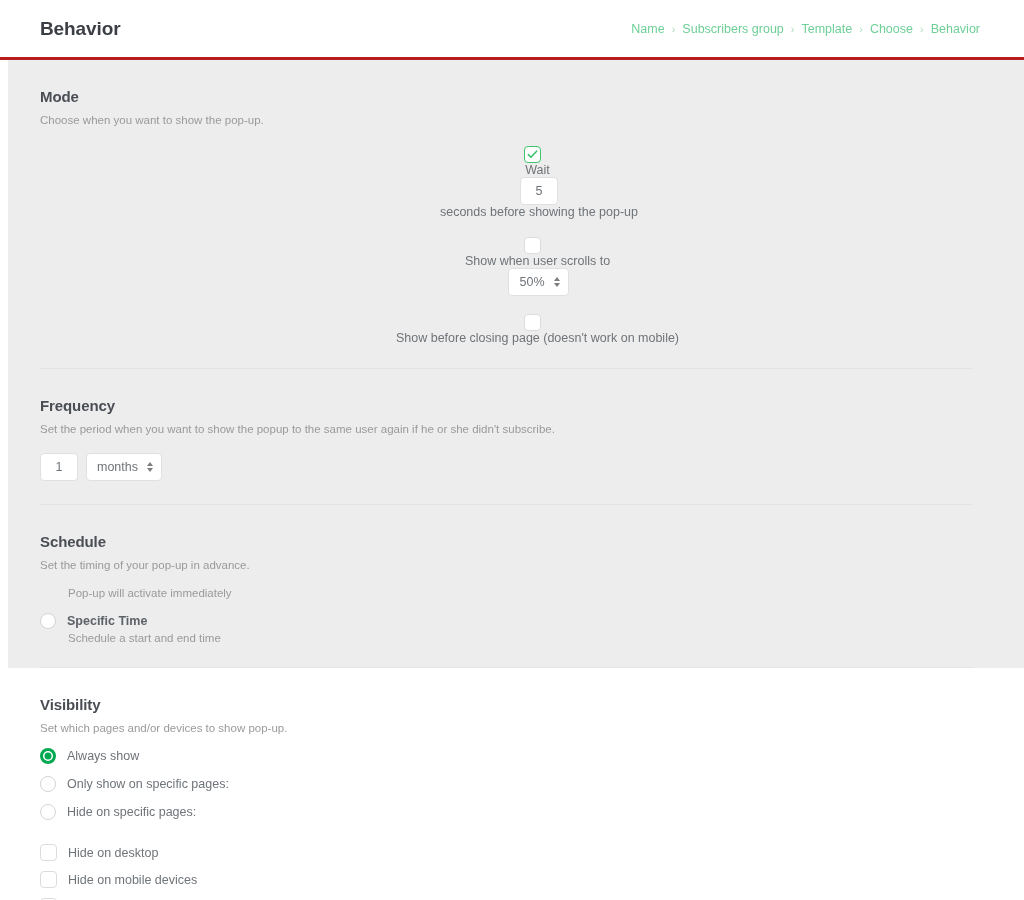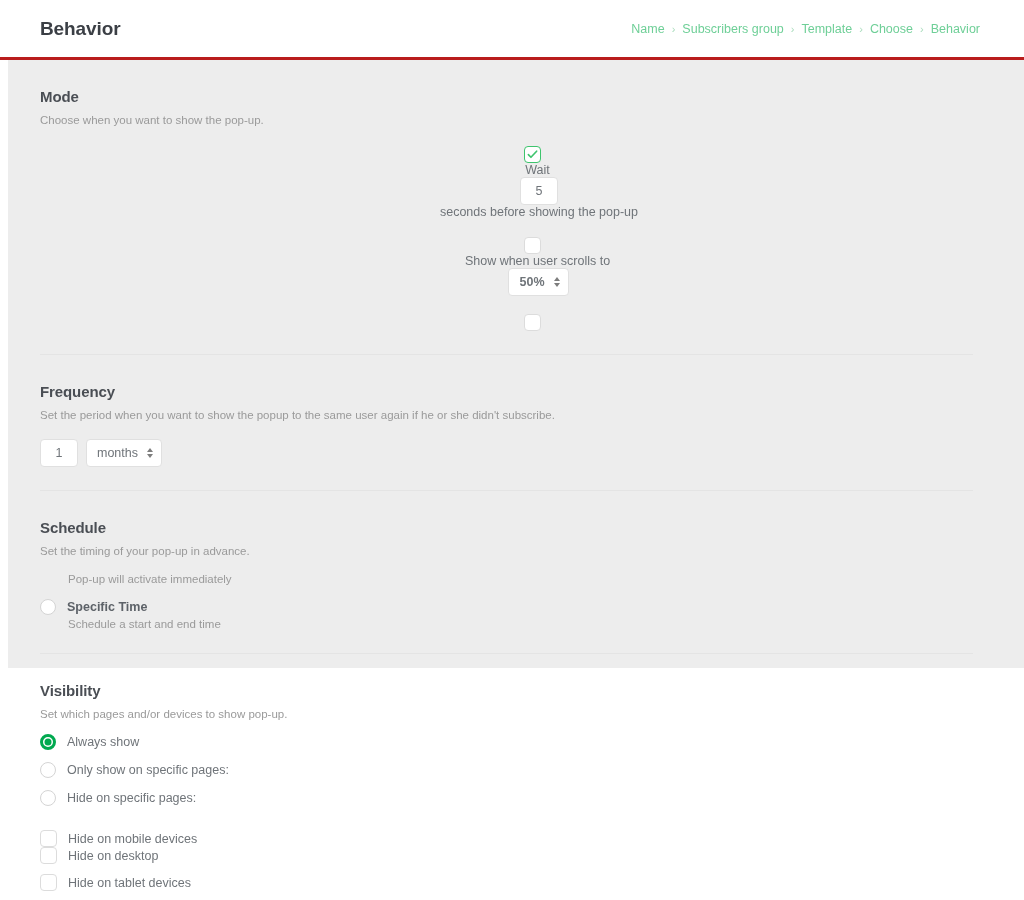--- a/index.html
+++ b/index.html
@@ -306,33 +306,34 @@
           <span class="row-label">Wait</span>
           <input class="txt-input wait" type="text" value="5" style="">
           <span class="row-label after-input">seconds before showing the pop-up</span>
         </div>
 
         <div class="opt-row">
           <span class="checkbox">
             
           </span>
           <span class="row-label">Show when user scrolls to</span>
-          <span class="select-box" style="margin-left:13px;font-weight:bold;">
+          <span class="select-box" style="margin-left:13px;">
             <span class="sel-val">50%</span>
             <span class="spinner">
               <span class="up"></span>
                 <span class="down"></span>
             </span>
           </span>
         </div>
 
         <div class="opt-row">
           <span class="checkbox">
             
           </span>
+          <span class="row-label">Show before closing page (doesn't work on mobile)</span>
         </div>
       </section>
 
       <section class="section with-rule">
         <h2 class="section-title">Frequency</h2>
         <p class="section-desc">Set the period when you want to show the popup to the same user again if he or she didn't subscribe.</p>
 
         <div class="freq-row">
           <input class="txt-input" type="text" value="1" style="">
           <span class="select-box">
@@ -373,36 +374,36 @@
         <div class="vis-row">
           <span class="radio"></span>
           <span class="vis-label">Only show on specific pages:</span>
         </div>
         <div class="vis-row">
           <span class="radio"></span>
           <span class="vis-label">Hide on specific pages:</span>
         </div>
 
         <div class="dev-group">
-          <div class="dev-row">
-            <span class="checkbox">
-              
-            </span>
-            <span class="dev-label">Hide on mobile devices</span>
-          </div>
           <div class="dev-row first">
             <span class="checkbox">
               
             </span>
             <span class="dev-label">Hide on desktop</span>
           </div>
           <div class="dev-row">
             <span class="checkbox">
               
             </span>
+            <span class="dev-label">Hide on mobile devices</span>
+          </div>
+          <div class="dev-row">
+            <span class="checkbox">
+              
+            </span>
             <span class="dev-label">Hide on tablet devices</span>
           </div>
         </div>
       </section>
 
       <div class="footer">
         
         
         
       </div>

